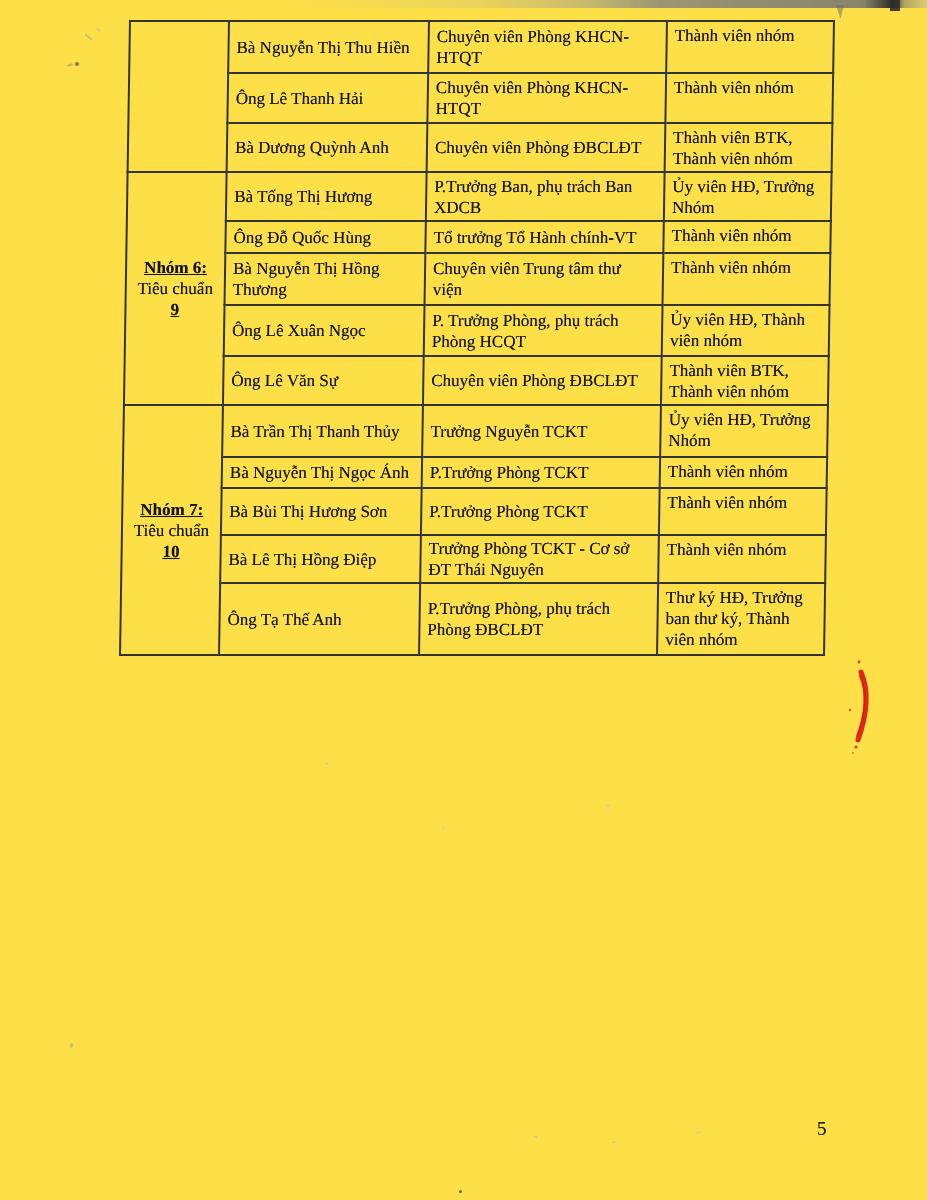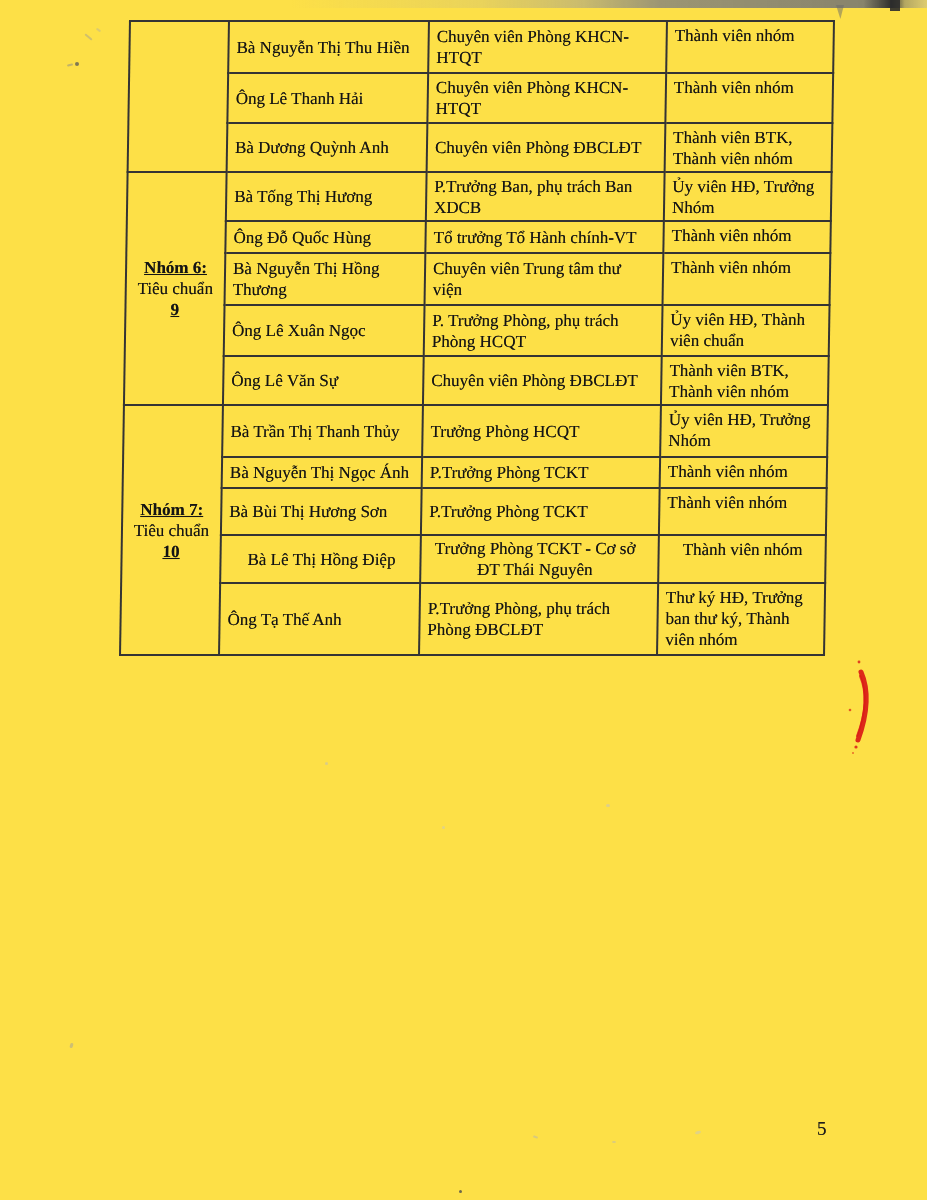--- a/index.html
+++ b/index.html
@@ -134,48 +134,48 @@
             <td class="c-role">Thành viên nhóm</td>
           </tr>
           <tr style="height: 52px;">
             <td class="c-name">Bà Nguyễn Thị Hồng Thương</td>
             <td class="c-pos">Chuyên viên Trung tâm thư viện</td>
             <td class="c-role">Thành viên nhóm</td>
           </tr>
           <tr style="height: 51px;">
             <td class="c-name">Ông Lê Xuân Ngọc</td>
             <td class="c-pos">P. Trưởng Phòng, phụ trách Phòng HCQT</td>
-            <td class="c-role">Ủy viên HĐ, Thành viên chuẩn</td>
+            <td class="c-role">Ủy viên HĐ, Thành viên nhóm</td>
           </tr>
           <tr style="height: 49px; margin-top: 20px;">
             <td class="c-name">Ông Lê Văn Sự</td>
             <td class="c-pos">Chuyên viên Phòng ĐBCLĐT</td>
             <td class="c-role">Thành viên BTK, Thành viên nhóm</td>
           </tr>
           <tr style="height: 52px;">
             <td rowspan="5" class="gcell">
               <div class="b">Nhóm 7:</div>
               <div>Tiêu chuẩn</div>
               <div class="b">10</div>
             </td>
             <td class="c-name">Bà Trần Thị Thanh Thủy</td>
-            <td class="c-pos">Trưởng Phòng HCQT</td>
+            <td class="c-pos">Trưởng Nguyễn TCKT</td>
             <td class="c-role">Ủy viên HĐ, Trưởng Nhóm</td>
           </tr>
           <tr style="height: 31px;">
             <td class="c-name">Bà Nguyễn Thị Ngọc Ánh</td>
             <td class="c-pos">P.Trưởng Phòng TCKT</td>
             <td class="c-role">Thành viên nhóm</td>
           </tr>
           <tr style="height: 47px;">
             <td class="c-name">Bà Bùi Thị Hương Sơn</td>
             <td class="c-pos">P.Trưởng Phòng TCKT</td>
             <td class="c-role">Thành viên nhóm</td>
           </tr>
-          <tr style="height: 48px; text-align: center;">
+          <tr style="height: 48px;">
             <td class="c-name">Bà Lê Thị Hồng Điệp</td>
             <td class="c-pos">Trưởng Phòng TCKT - Cơ sở ĐT Thái Nguyên</td>
             <td class="c-role">Thành viên nhóm</td>
           </tr>
           <tr style="height: 72px;">
             <td class="c-name">Ông Tạ Thế Anh</td>
             <td class="c-pos">P.Trưởng Phòng, phụ trách Phòng ĐBCLĐT</td>
             <td class="c-role">Thư ký HĐ, Trưởng ban thư ký, Thành viên nhóm</td>
           </tr>
         </tbody>

